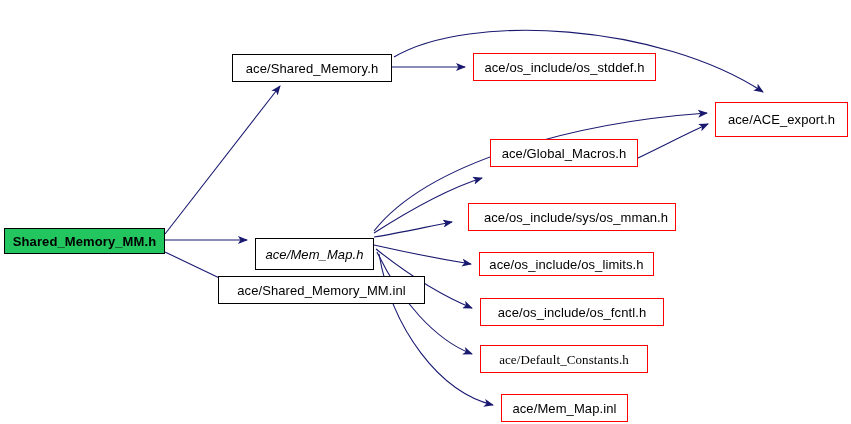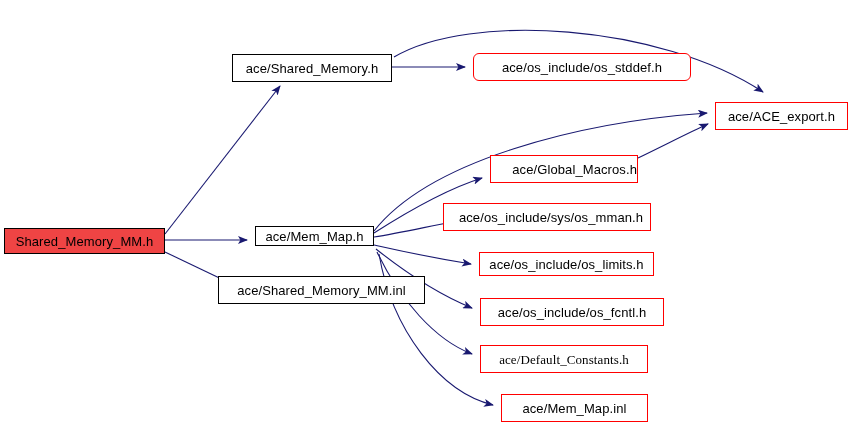--- a/index.html
+++ b/index.html
@@ -38,22 +38,23 @@
   .graph-node .node-label {
     font-size: 13px;
     line-height: 1;
     color: #000000;
     letter-spacing: 0.1px;
   }
   .graph-node.node-red {
     border-color: #ff0000;
   }
   .graph-node.node-current {
-    background: #ef4444;
+    background: #22c55e;
     border-color: #000000;
+    font-weight: bold;
   }
 </style>
 </head>
 <body>
 
 <div id="graph-canvas" style="width: 851px; height: 424px; background: rgb(255, 255, 255);">
 
   <svg id="edge-layer" viewBox="0 0 851 424" width="851" height="424" xmlns="http://www.w3.org/2000/svg">
     <defs>
       <marker id="arrowhead" markerWidth="10" markerHeight="8" refX="9" refY="4" orient="auto" markerUnits="userSpaceOnUse">
@@ -77,45 +78,45 @@
       </g>
   </svg>
 
   <div id="node-group">
       <div class="graph-node node-current" style="left: 4px; top: 228px; width: 161px; height: 26px;">
         <span class="node-label">Shared_Memory_MM.h</span>
       </div>
       <div class="graph-node" style="left: 232px; top: 54px; width: 160px; height: 28px;">
         <span class="node-label">ace/Shared_Memory.h</span>
       </div>
-      <div class="graph-node" style="left: 255px; top: 226px; width: 119px; height: 20px;">
+      <div class="graph-node" style="left: 255px; top: 238px; width: 119px; height: 32px; font-style: italic;">
         <span class="node-label">ace/Mem_Map.h</span>
       </div>
       <div class="graph-node" style="left: 218px; top: 276px; width: 207px; height: 28px;">
         <span class="node-label">ace/Shared_Memory_MM.inl</span>
       </div>
-      <div class="graph-node node-red" style="left: 473px; top: 53px; width: 218px; height: 28px; border-radius: 6px;">
+      <div class="graph-node node-red" style="left: 473px; top: 53px; width: 183px; height: 28px;">
         <span class="node-label">ace/os_include/os_stddef.h</span>
       </div>
-      <div class="graph-node node-red" style="left: 715px; top: 102px; width: 133px; height: 28px;">
+      <div class="graph-node node-red" style="left: 715px; top: 102px; width: 133px; height: 35px;">
         <span class="node-label">ace/ACE_export.h</span>
       </div>
-      <div class="graph-node node-red" style="left: 490px; top: 155px; width: 148px; height: 28px; justify-content: flex-end;">
+      <div class="graph-node node-red" style="left: 490px; top: 139px; width: 148px; height: 28px;">
         <span class="node-label">ace/Global_Macros.h</span>
       </div>
-      <div class="graph-node node-red" style="left: 443px; top: 203px; width: 208px; height: 28px; padding-left: 8px;">
+      <div class="graph-node node-red" style="left: 468px; top: 203px; width: 208px; height: 28px; padding-left: 8px;">
         <span class="node-label">ace/os_include/sys/os_mman.h</span>
       </div>
       <div class="graph-node node-red" style="left: 479px; top: 252px; width: 175px; height: 24px;">
         <span class="node-label">ace/os_include/os_limits.h</span>
       </div>
       <div class="graph-node node-red" style="left: 480px; top: 298px; width: 184px; height: 28px;">
         <span class="node-label">ace/os_include/os_fcntl.h</span>
       </div>
       <div class="graph-node node-red" style="left: 480px; top: 345px; width: 168px; height: 28px; font-family: Liberation Serif, serif;">
         <span class="node-label">ace/Default_Constants.h</span>
       </div>
-      <div class="graph-node node-red" style="left: 501px; top: 394px; width: 147px; height: 28px;">
+      <div class="graph-node node-red" style="left: 501px; top: 394px; width: 127px; height: 28px;">
         <span class="node-label">ace/Mem_Map.inl</span>
       </div>
     </div>
 
 </div>
 
 </body></html>

